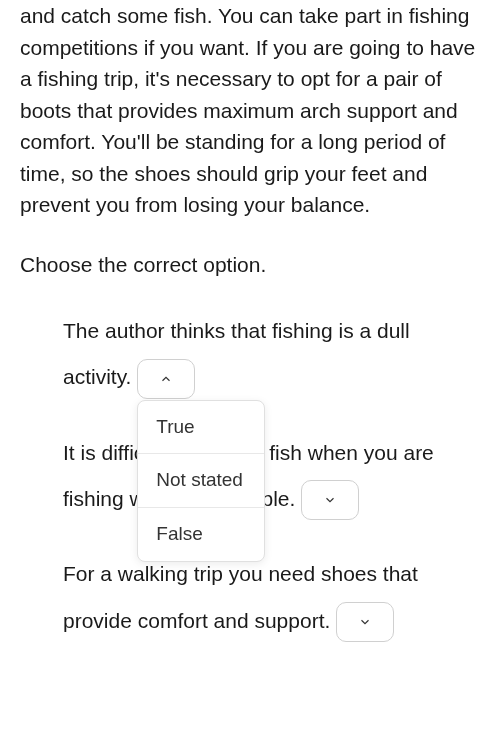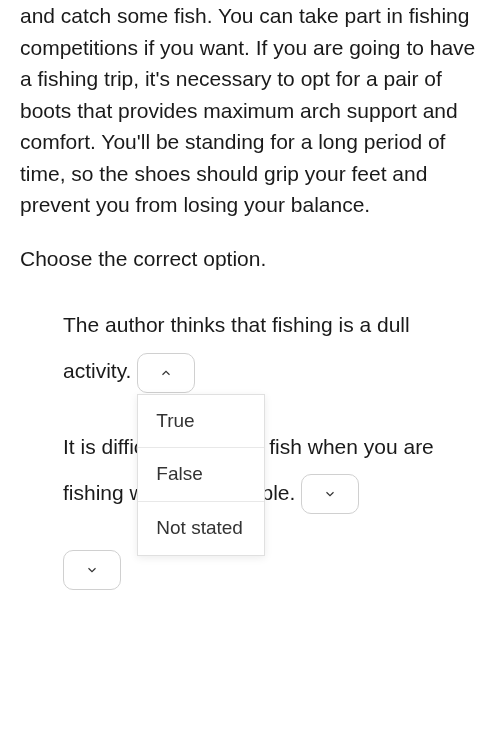--- a/index.html
+++ b/index.html
@@ -10,21 +10,21 @@
     body {
       font-family: -apple-system, BlinkMacSystemFont, 'Segoe UI', Arial, sans-serif;
       font-size: 21px;
       line-height: 1.5;
       color: #1a1a1a;
       padding: 0 20px;
       width: 500px;
       background: #fff;
     }
     .passage {
-      margin-bottom: 22px;
+      margin-bottom: 28px;
     }
     .instruction {
       margin-bottom: 28px;
     }
     .question {
       margin-bottom: 28px;
       line-height: 2.2;
       margin-left: 43px;
     }
     .question-text {
@@ -53,21 +53,21 @@
       stroke-width: 2;
       fill: none;
     }
     .dropdown-menu {
       position: absolute;
       top: 44px;
       left: 0;
       width: 128px;
       background: #fff;
       border: 1px solid #e0e0e0;
-      border-radius: 0;
+      border-radius: 8px;
       box-shadow: 0 2px 8px rgba(0,0,0,0.08);
       z-index: 10;
     }
     .dropdown-option {
       padding: 14px 18px;
       font-size: 19px;
       color: #333;
       cursor: pointer;
       border-bottom: 1px solid #e8e8e8;
       line-height: 1.3;
@@ -86,38 +86,39 @@
 <div class="question">
   <span class="question-text">The author thinks that fishing is a dull activity.</span>
   <span class="dropdown-wrapper">
     <span class="dropdown-toggle">
       <svg class="chevron" viewBox="0 0 24 24">
           <polyline points="6 15 12 9 18 15"></polyline>
         </svg>
     </span>
     <div class="dropdown-menu">
       <div class="dropdown-option">True</div>
+      <div class="dropdown-option">Not stated</div>
       <div class="dropdown-option">False</div>
-      <div class="dropdown-option">Not stated</div>
     </div>
   </span>
 </div>
 
 <div class="question">
   <span class="question-text">It is difficult to catch a fish when you are fishing with other people.</span>
   <span class="dropdown-wrapper">
     <span class="dropdown-toggle">
       <svg class="chevron" viewBox="0 0 24 24">
           <polyline points="6 9 12 15 18 9"></polyline>
         </svg>
     </span>
   </span>
 </div>
 
 <div class="question">
+  <span class="question-text">For a walking trip you need shoes that provide comfort and support.</span>
   <span class="dropdown-wrapper">
     <span class="dropdown-toggle">
       <svg class="chevron" viewBox="0 0 24 24">
           <polyline points="6 9 12 15 18 9"></polyline>
         </svg>
     </span>
   </span>
 </div>
 
 </body></html>

